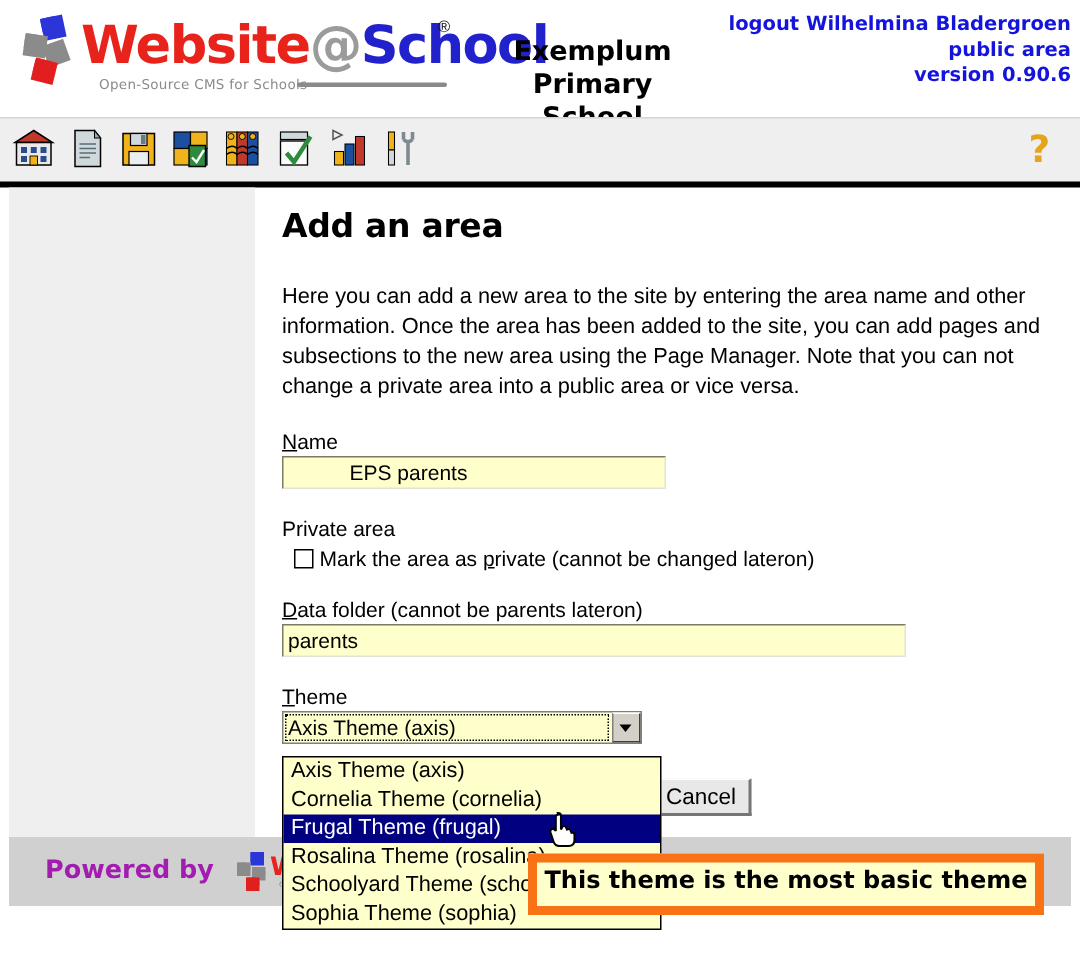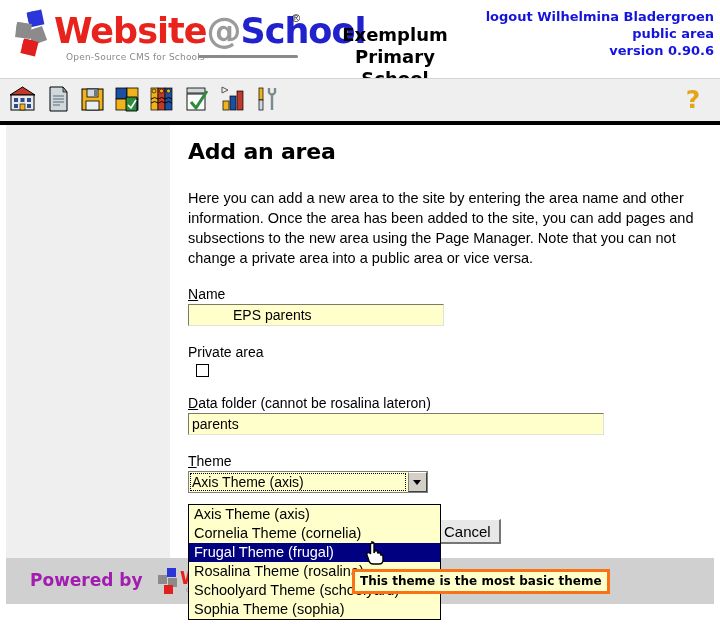--- a/index.html
+++ b/index.html
@@ -307,26 +307,26 @@
     white-space: nowrap;
   }
   #save-button   { left: 0px;   width: 86px; }
   #cancel-button { left: 245px; width: 68px; }
 
   
   #tooltip {
     position: absolute;
     left: 352px; top: 569px;
     background: #ffffcc;
-    border: 3px solid #f97316;
-    font-family: "DejaVu Sans", sans-serif;
-    font-size: 12px;
-    font-weight: bold;
-    color: #000000;
-    padding: 2px 5px 3px 5px;
+    border: 6px solid #f97316;
+    font-family: "DejaVu Sans", sans-serif;
+    font-size: 16px;
+    font-weight: bold;
+    color: #000000;
+    padding: 2px 5px 8px 5px;
     white-space: nowrap;
     z-index: 60;
   }
 
   
   #cursor {
     position: absolute;
     left: 366px; top: 540px;
     width: 22px; height: 26px;
     z-index: 55;
@@ -517,23 +517,24 @@
   <h1 id="page-title">Add an area</h1>
 
   <p id="intro">Here you can add a new area to the site by entering the area name and other information. Once the area has been added to the site, you can add pages and subsections to the new area using the Page Manager. Note that you can not change a private area into a public area or vice versa.</p>
 
   <div class="field-label"><u>N</u><span>ame</span></div>
   <input class="text-input" id="name-input" type="text" value="EPS parents" style="">
 
   <div class="field-label">Private area</div>
   <div id="private-row">
     <span id="private-checkbox"></span>
-  </div>
-
-  <div class="field-label"><u>D</u><span>ata folder (cannot be rosalina lateron)</span></div>
+    <span><span>Mark the area as </span><u>p</u><span>rivate (cannot be changed lateron)</span></span>
+  </div>
+
+  <div class="field-label"><u>D</u><span>ata folder (cannot be parents lateron)</span></div>
   <input class="text-input" id="folder-input" type="text" value="parents" style="">
 
   <div class="field-label"><u>T</u><span>heme</span></div>
 
   <div id="theme-select">
     <span id="theme-select-dotted"></span>
     <span id="theme-select-value">Axis Theme (axis)</span>
     <span id="theme-select-arrow"></span>
   </div>
 </div>

